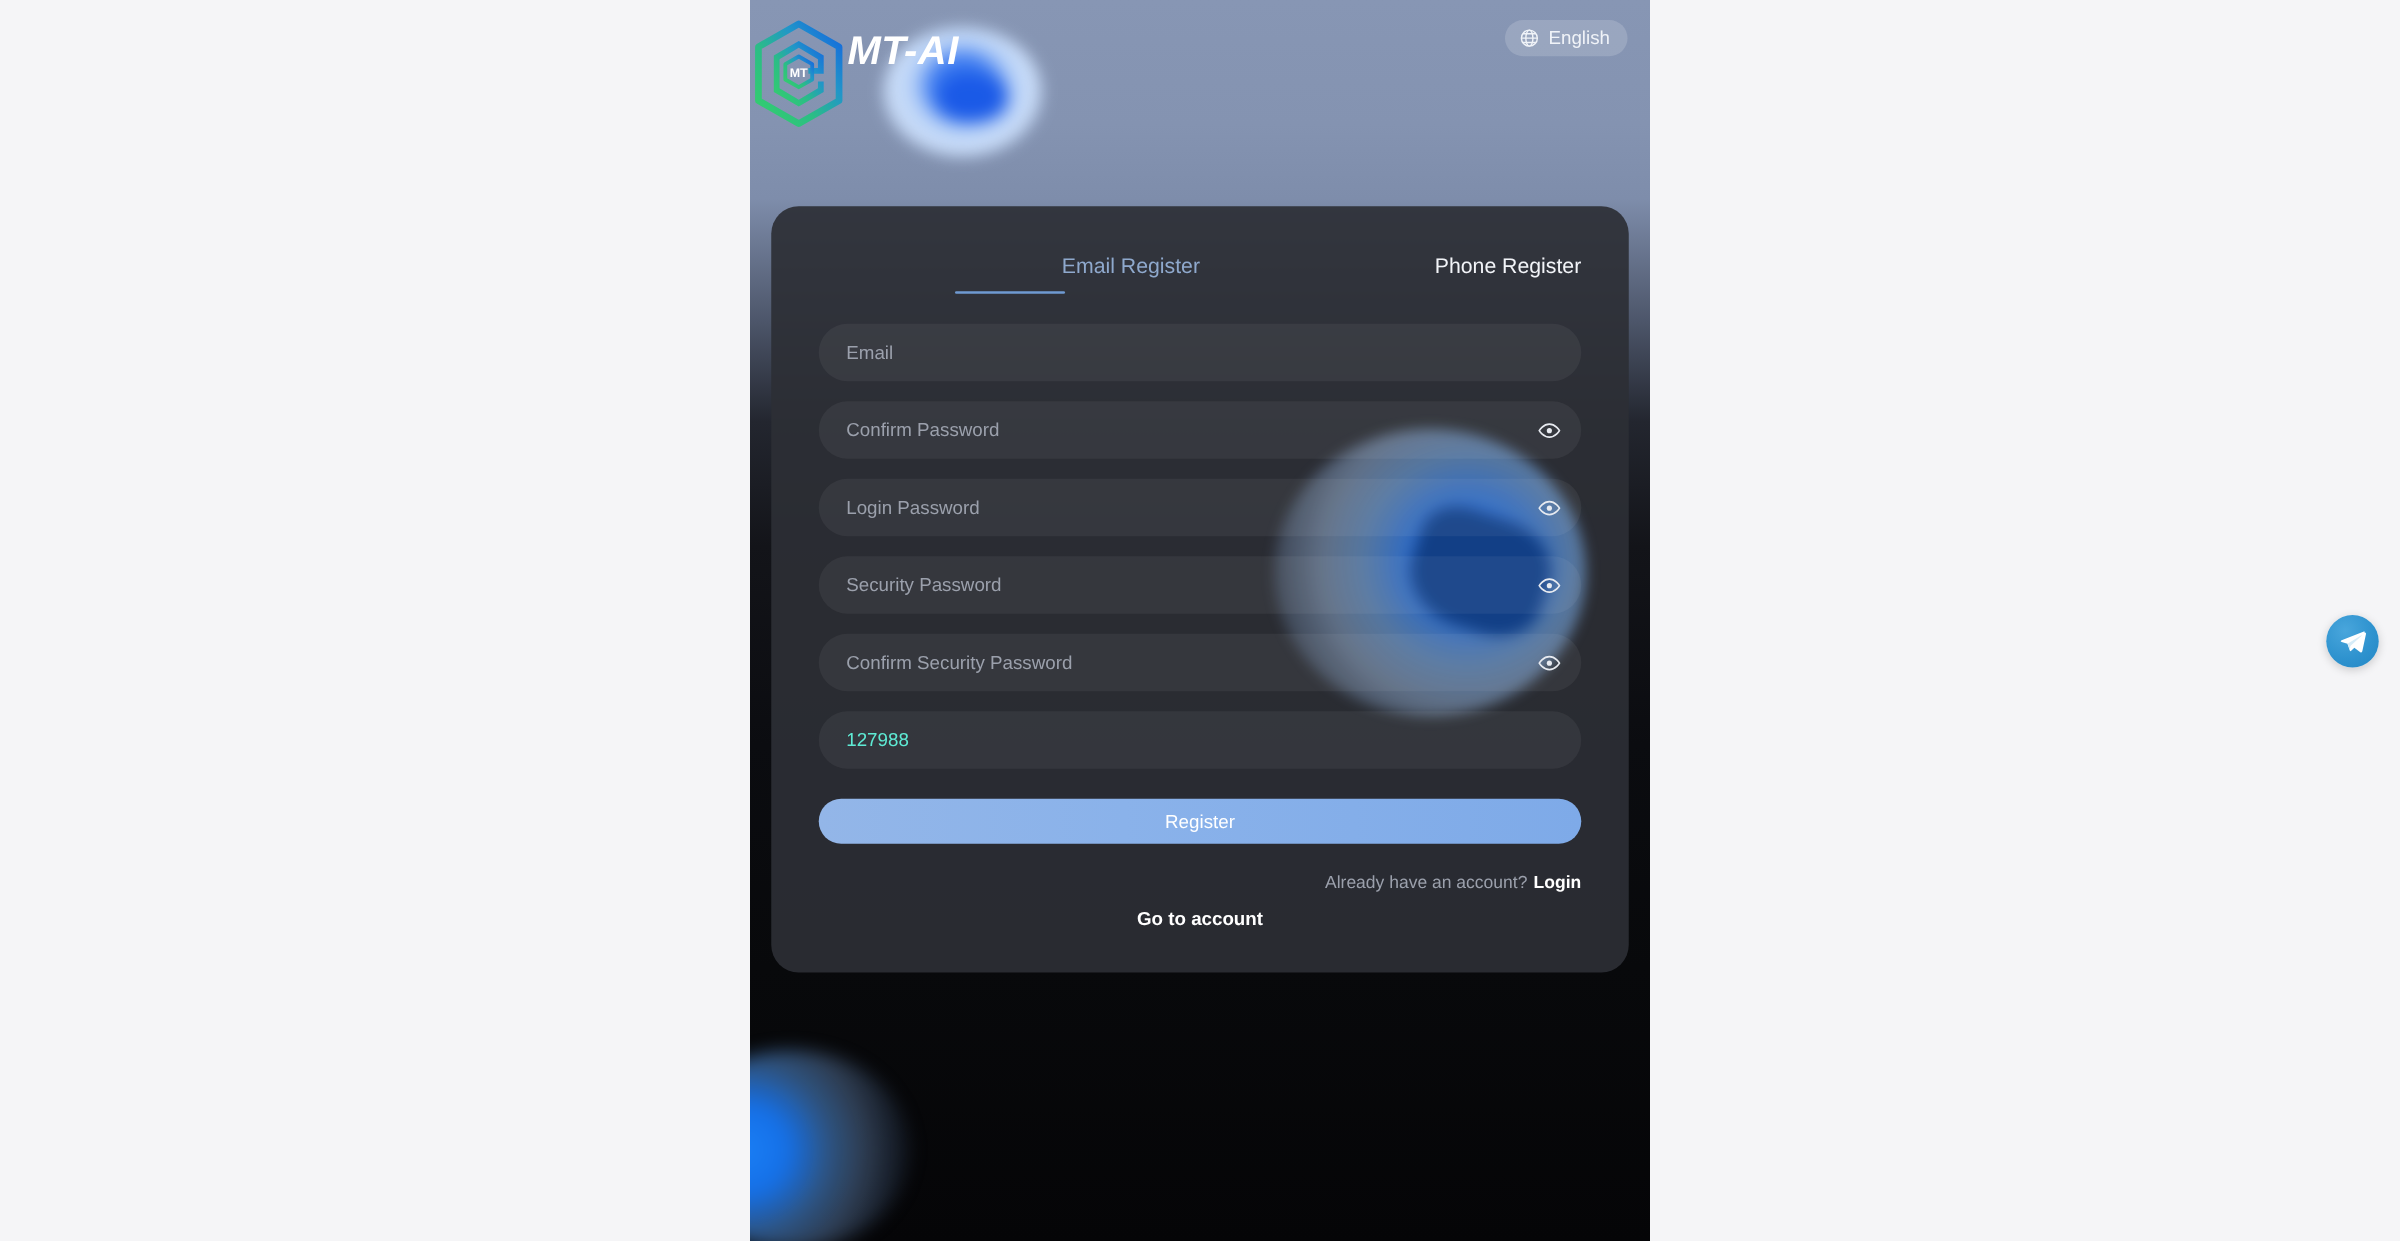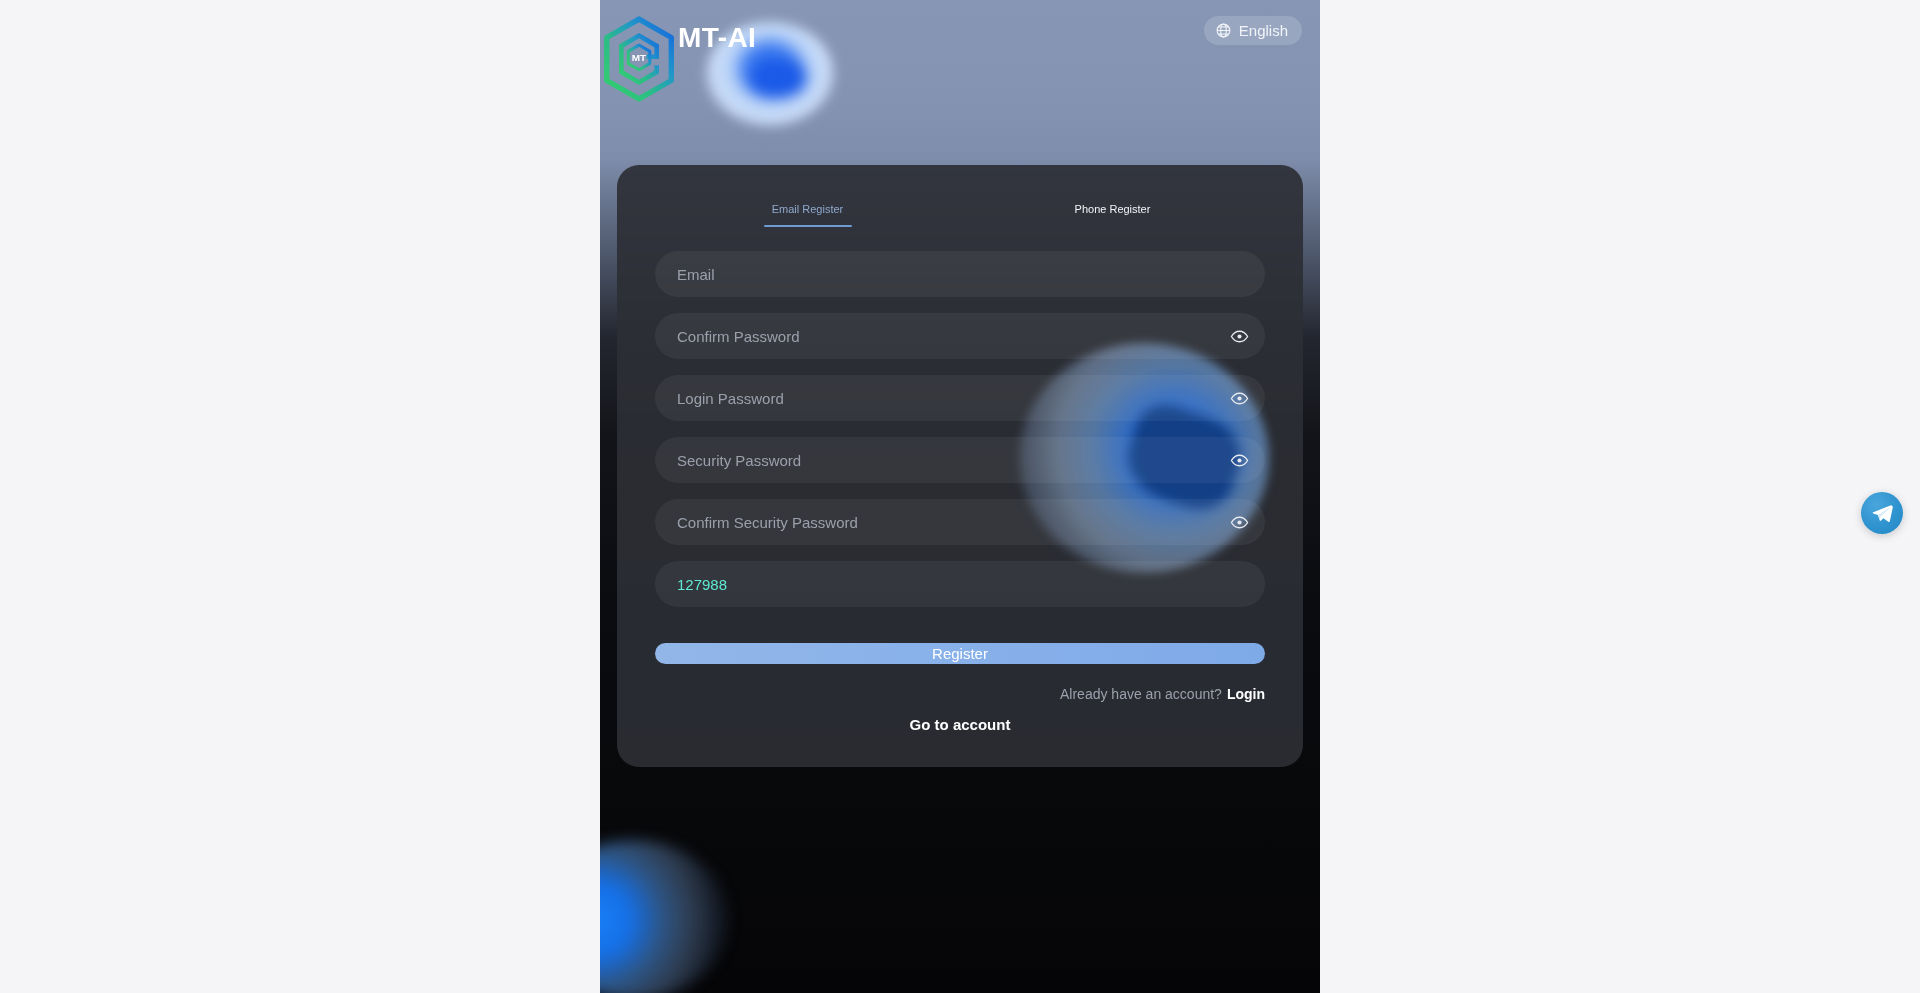--- a/index.html
+++ b/index.html
@@ -108,43 +108,44 @@
   
   .brand {
     position: absolute; left: 0; right: 0; top: 16px;
     display: flex; flex-direction: row; align-items: flex-start;
     z-index: 4;
   }
   .logo-mark { width: 78px; height: 86px; display:block; }
   .brand-name {
     margin-top: 6px;
     color: #ffffff;
-    font-size: 28px;
+    font-size: 32px;
     font-weight: bold;
     letter-spacing: .4px;
+    font-style: italic;
   }
 
   
   .card {
     position: absolute;
     left: 17px; top: 165px;
     width: 686px;
     padding: 22px 38px 34px;
     border-radius: 22px;
     background: rgba(45,47,53,0.92);
     z-index: 3;
     overflow: hidden;
   }
 
   .tabs { display: flex; position: relative; z-index: 2; }
   .tab {
     flex: 1;
-    text-align: center;
+    text-align: right;
     padding: 16px 0 12px;
-    font-size: 11px;
+    font-size: 17px;
     color: #f2f4f8;
     cursor: pointer;
     position: relative;
   }
   .tab.active { color: #8fa9cd; }
   .tab.active::after {
     content:"";
     position: absolute;
     left: 50%; transform: translateX(-50%);
     bottom: 0;
@@ -177,22 +178,22 @@
   .eye-btn {
     width: 44px; height: 100%;
     display: flex; align-items: center; justify-content: center;
     background: none; border: none; cursor: pointer;
     padding-right: 8px;
   }
   .eye-btn svg { width: 19px; height: 19px; display: block; }
 
   .submit {
     width: 100%;
-    height: 21px;
-    margin-top: 20px;
+    height: 36px;
+    margin-top: 8px;
     border: none;
     border-radius: 19px;
     background: linear-gradient(90deg, #93b6e8 0%, #8ab2ea 40%, #7eaae8 100%);
     color: #ffffff;
     font-family: "Liberation Sans", sans-serif;
     font-size: 15px;
     cursor: pointer;
   }
 
   .alt-row {

